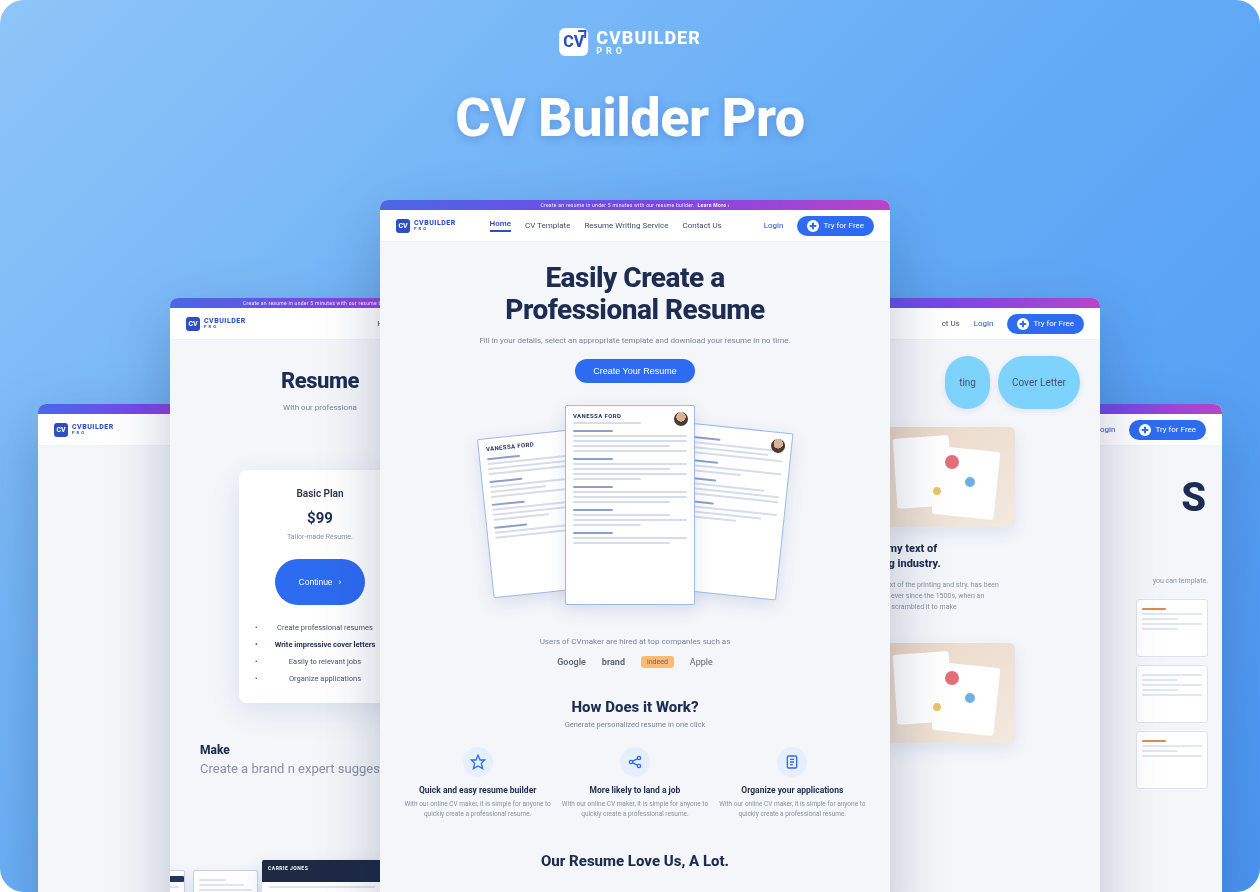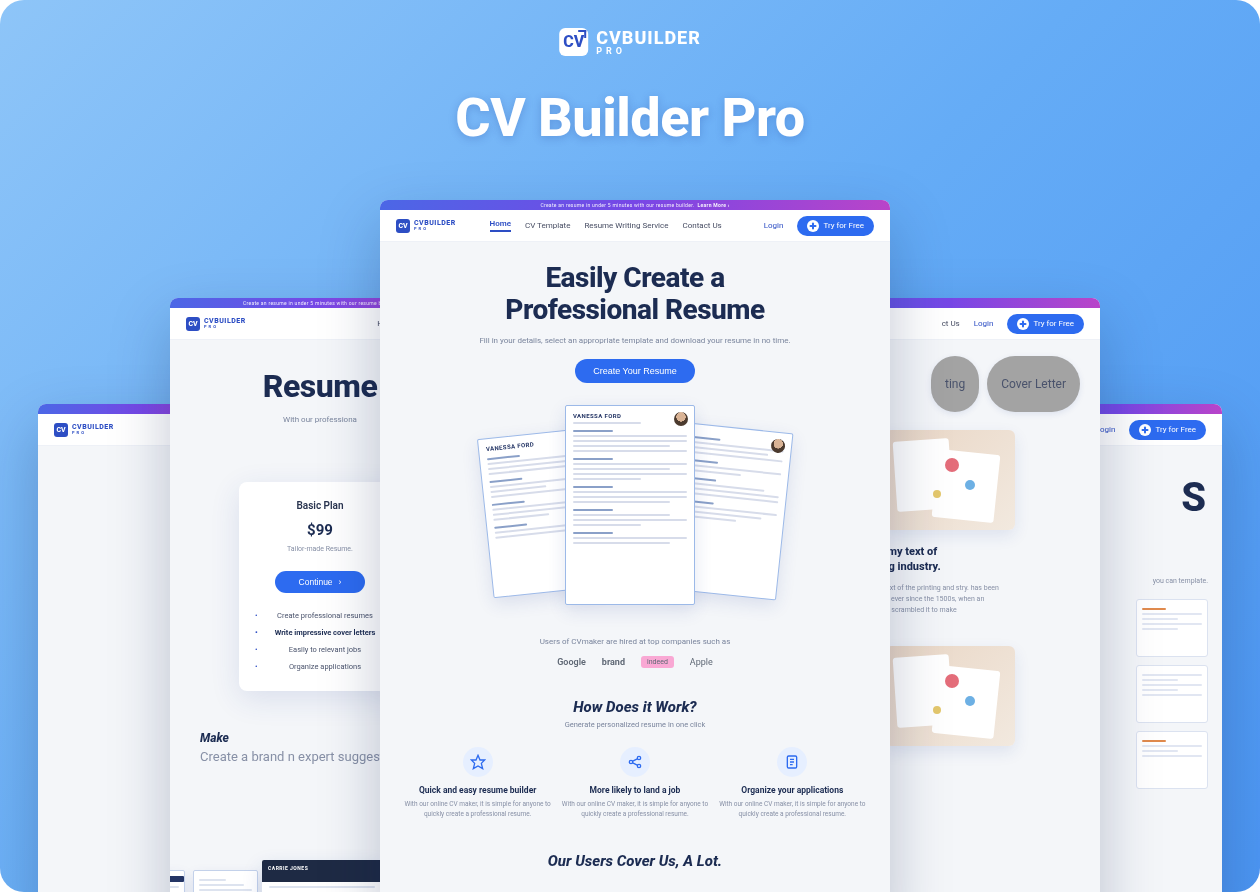--- a/index.html
+++ b/index.html
@@ -167,49 +167,49 @@
 .resume.r3{left:185px;top:22px;width:115px;height:168px;transform:rotate(6deg);z-index:2}
 
 .caption{
   text-align:center;font-size:8px;color:#7a859d;margin-top:22px;
 }
 .logos{
   display:flex;justify-content:center;gap:16px;margin-top:10px;
   font-size:9px;color:#5f6875;align-items:center;
 }
 .logos span{display:inline-flex;align-items:center;gap:3px}
-.logos .box{background:#f9a8d4;border-radius:3px;padding:2px 6px;font-size:7px}
+.logos .box{background:#fdba74;border-radius:3px;padding:2px 6px;font-size:7px}
 .section-h{
-  text-align:center;font-weight:800;font-size:15px;color:#1c2c52;margin-top:30px;font-style:italic;
+  text-align:center;font-weight:800;font-size:15px;color:#1c2c52;margin-top:30px;
 }
 .section-s{
   text-align:center;font-size:7.5px;color:#7a859d;margin-top:4px;
 }
 .feat-row{display:flex;gap:10px;margin-top:18px}
 .feat{flex:1;text-align:center}
 .feat .ic{
   width:30px;height:30px;border-radius:50%;background:#e6efff;margin:0 auto 8px;
   display:flex;align-items:center;justify-content:center;color:#2d6bf0;font-size:14px;
 }
 .feat .ft{font-size:8.5px;font-weight:700;color:#1c2c52}
 .feat .fd{font-size:6.5px;color:#8790a6;margin-top:5px;line-height:1.5}
 
 
 .card.pricing{left:170px;top:298px;width:300px;height:640px;z-index:3;transform:rotate(0deg)}
-.pricing h1{font-size:32px;margin-top:18px}
+.pricing h1{font-size:22px;margin-top:18px}
 .plan{
   background:#fff;margin:58px auto 0;width:162px;border-radius:8px;
   box-shadow:0 8px 30px rgba(30,60,150,.12);padding:18px 16px 16px;text-align:center;
 }
 .plan .pname{font-size:10px;color:#2a3550;font-weight:600}
 .plan .price{font-size:15px;font-weight:700;color:#1c2c52;margin-top:10px}
 .plan .pdesc{font-size:7px;color:#8790a6;margin-top:6px}
 .plan .pcta{
   margin-top:18px;background:#2d6bf0;color:#fff;border:none;border-radius:999px;
-  padding:6px 24px;font-size:8.5px;display:inline-flex;gap:6px;align-items:center;
+  padding:18px 24px;font-size:8.5px;display:inline-flex;gap:6px;align-items:center;
 }
 .plan ul{list-style:none;margin-top:14px;text-align:center;font-size:7.5px;color:#4a536c}
 .plan li{padding:4px 0;position:relative;padding-left:10px}
 .plan li::before{content:"•";position:absolute;left:0;color:#2d4ec4}
 .plan li.bold{font-weight:700;color:#1c2c52}
 .pricing .body{padding-top:10px}
 .pricing .section-h{margin-top:40px;font-size:12px}
 .pricing .psub{font-size:13px;color:#8790a6;text-align:center;margin-top:4px}
 
 
@@ -232,21 +232,21 @@
 .dark-preview .dh{background:#1e2a44;height:22px;padding:5px 6px}
 .dark-preview .dh .dn{color:#fff;font-size:5px;font-weight:700;letter-spacing:.5px}
 .dark-preview .ln{height:2px;background:#dde3ef;margin:4px 7px;border-radius:1px}
 
 
 .card.article{left:800px;top:298px;width:300px;height:640px;z-index:3}
 .article .chips{
   display:flex;gap:8px;justify-content:flex-end;margin:16px 20px 0;
 }
 .chip{
-  background:#a3a3a3;border-radius:999px;padding:21px 14px;font-size:12px;color:#4a536c;
+  background:#7dd3fc;border-radius:999px;padding:21px 14px;font-size:10px;color:#4a536c;
   box-shadow:0 2px 6px rgba(30,60,150,.1);
 }
 .article .pic{
   margin:18px auto 0;width:130px;height:100px;border-radius:6px;position:relative;
   background:linear-gradient(135deg,#e9d6c5,#f2e9df);overflow:hidden;
   box-shadow:0 6px 16px rgba(30,60,150,.1);
 }
 .pic .paper{
   position:absolute;background:#fff;border-radius:3px;
 }
@@ -578,17 +578,17 @@
           <div class="ic">
             <svg width="16" height="16" viewBox="0 0 24 24" fill="none" stroke="#2d6bf0" stroke-width="2">
                 <rect x="5" y="3" width="14" height="18" rx="2"></rect>
                 <path d="M9 8h6M9 12h6M9 16h4"></path>
               </svg>
           </div>
           <div class="ft">Organize your applications</div>
           <div class="fd">With our online CV maker, it is simple for anyone to quickly create a professional resume.</div>
         </div>
       </div>
-      <div class="section-h" style="margin-top:32px">Our Users Cover Us, A Lot.</div>
+      <div class="section-h" style="margin-top:32px">Our Resume Love Us, A Lot.</div>
     </div>
   </div>
 
 </div>
 
 </body></html>

